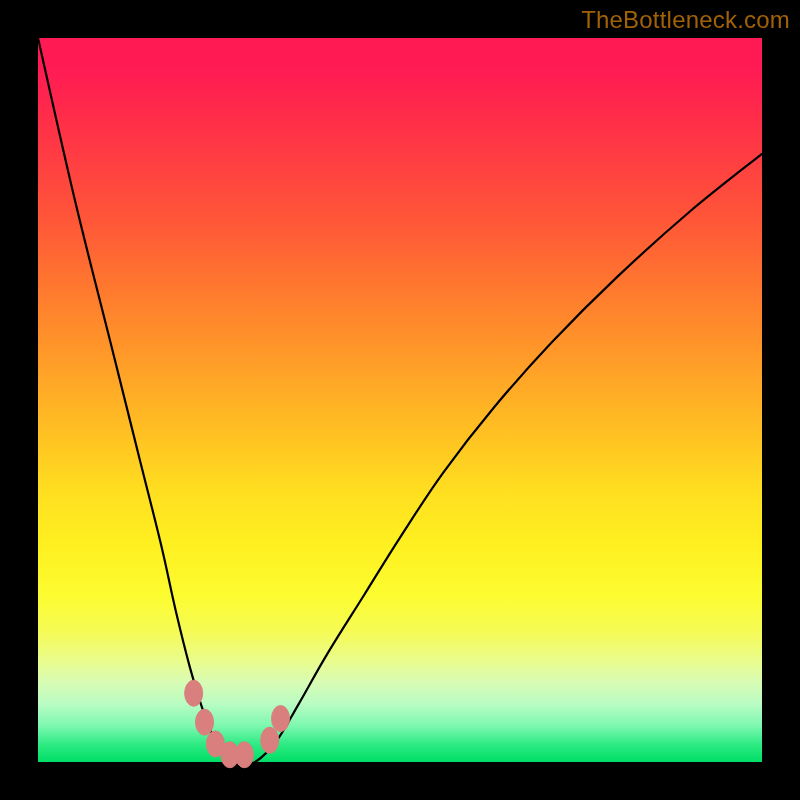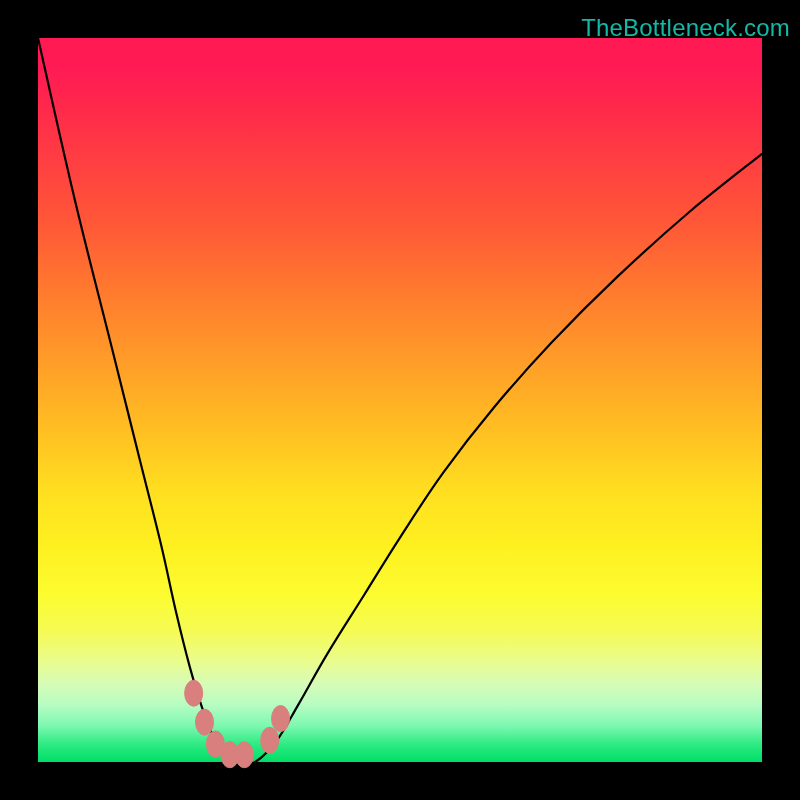--- a/index.html
+++ b/index.html
@@ -40,23 +40,23 @@
       #eafc8c 86%,
       #d8fcb5 89%,
       #b9fcc3 92%,
       #7df8b0 95%,
       #2feb84 97.5%,
       #00de66 100%
     );
   }
   .watermark {
     position: absolute;
-    top: 14px;
+    top: 6px;
     right: 10px;
-    color: #14b8a6;
+    color: #a16207;
     font-size: 24px;
     font-weight: 500;
     letter-spacing: 0.2px;
     user-select: none;
   }
   svg.curve {
     position: absolute;
     left: 0;
     top: 0;
     width: 724px;

